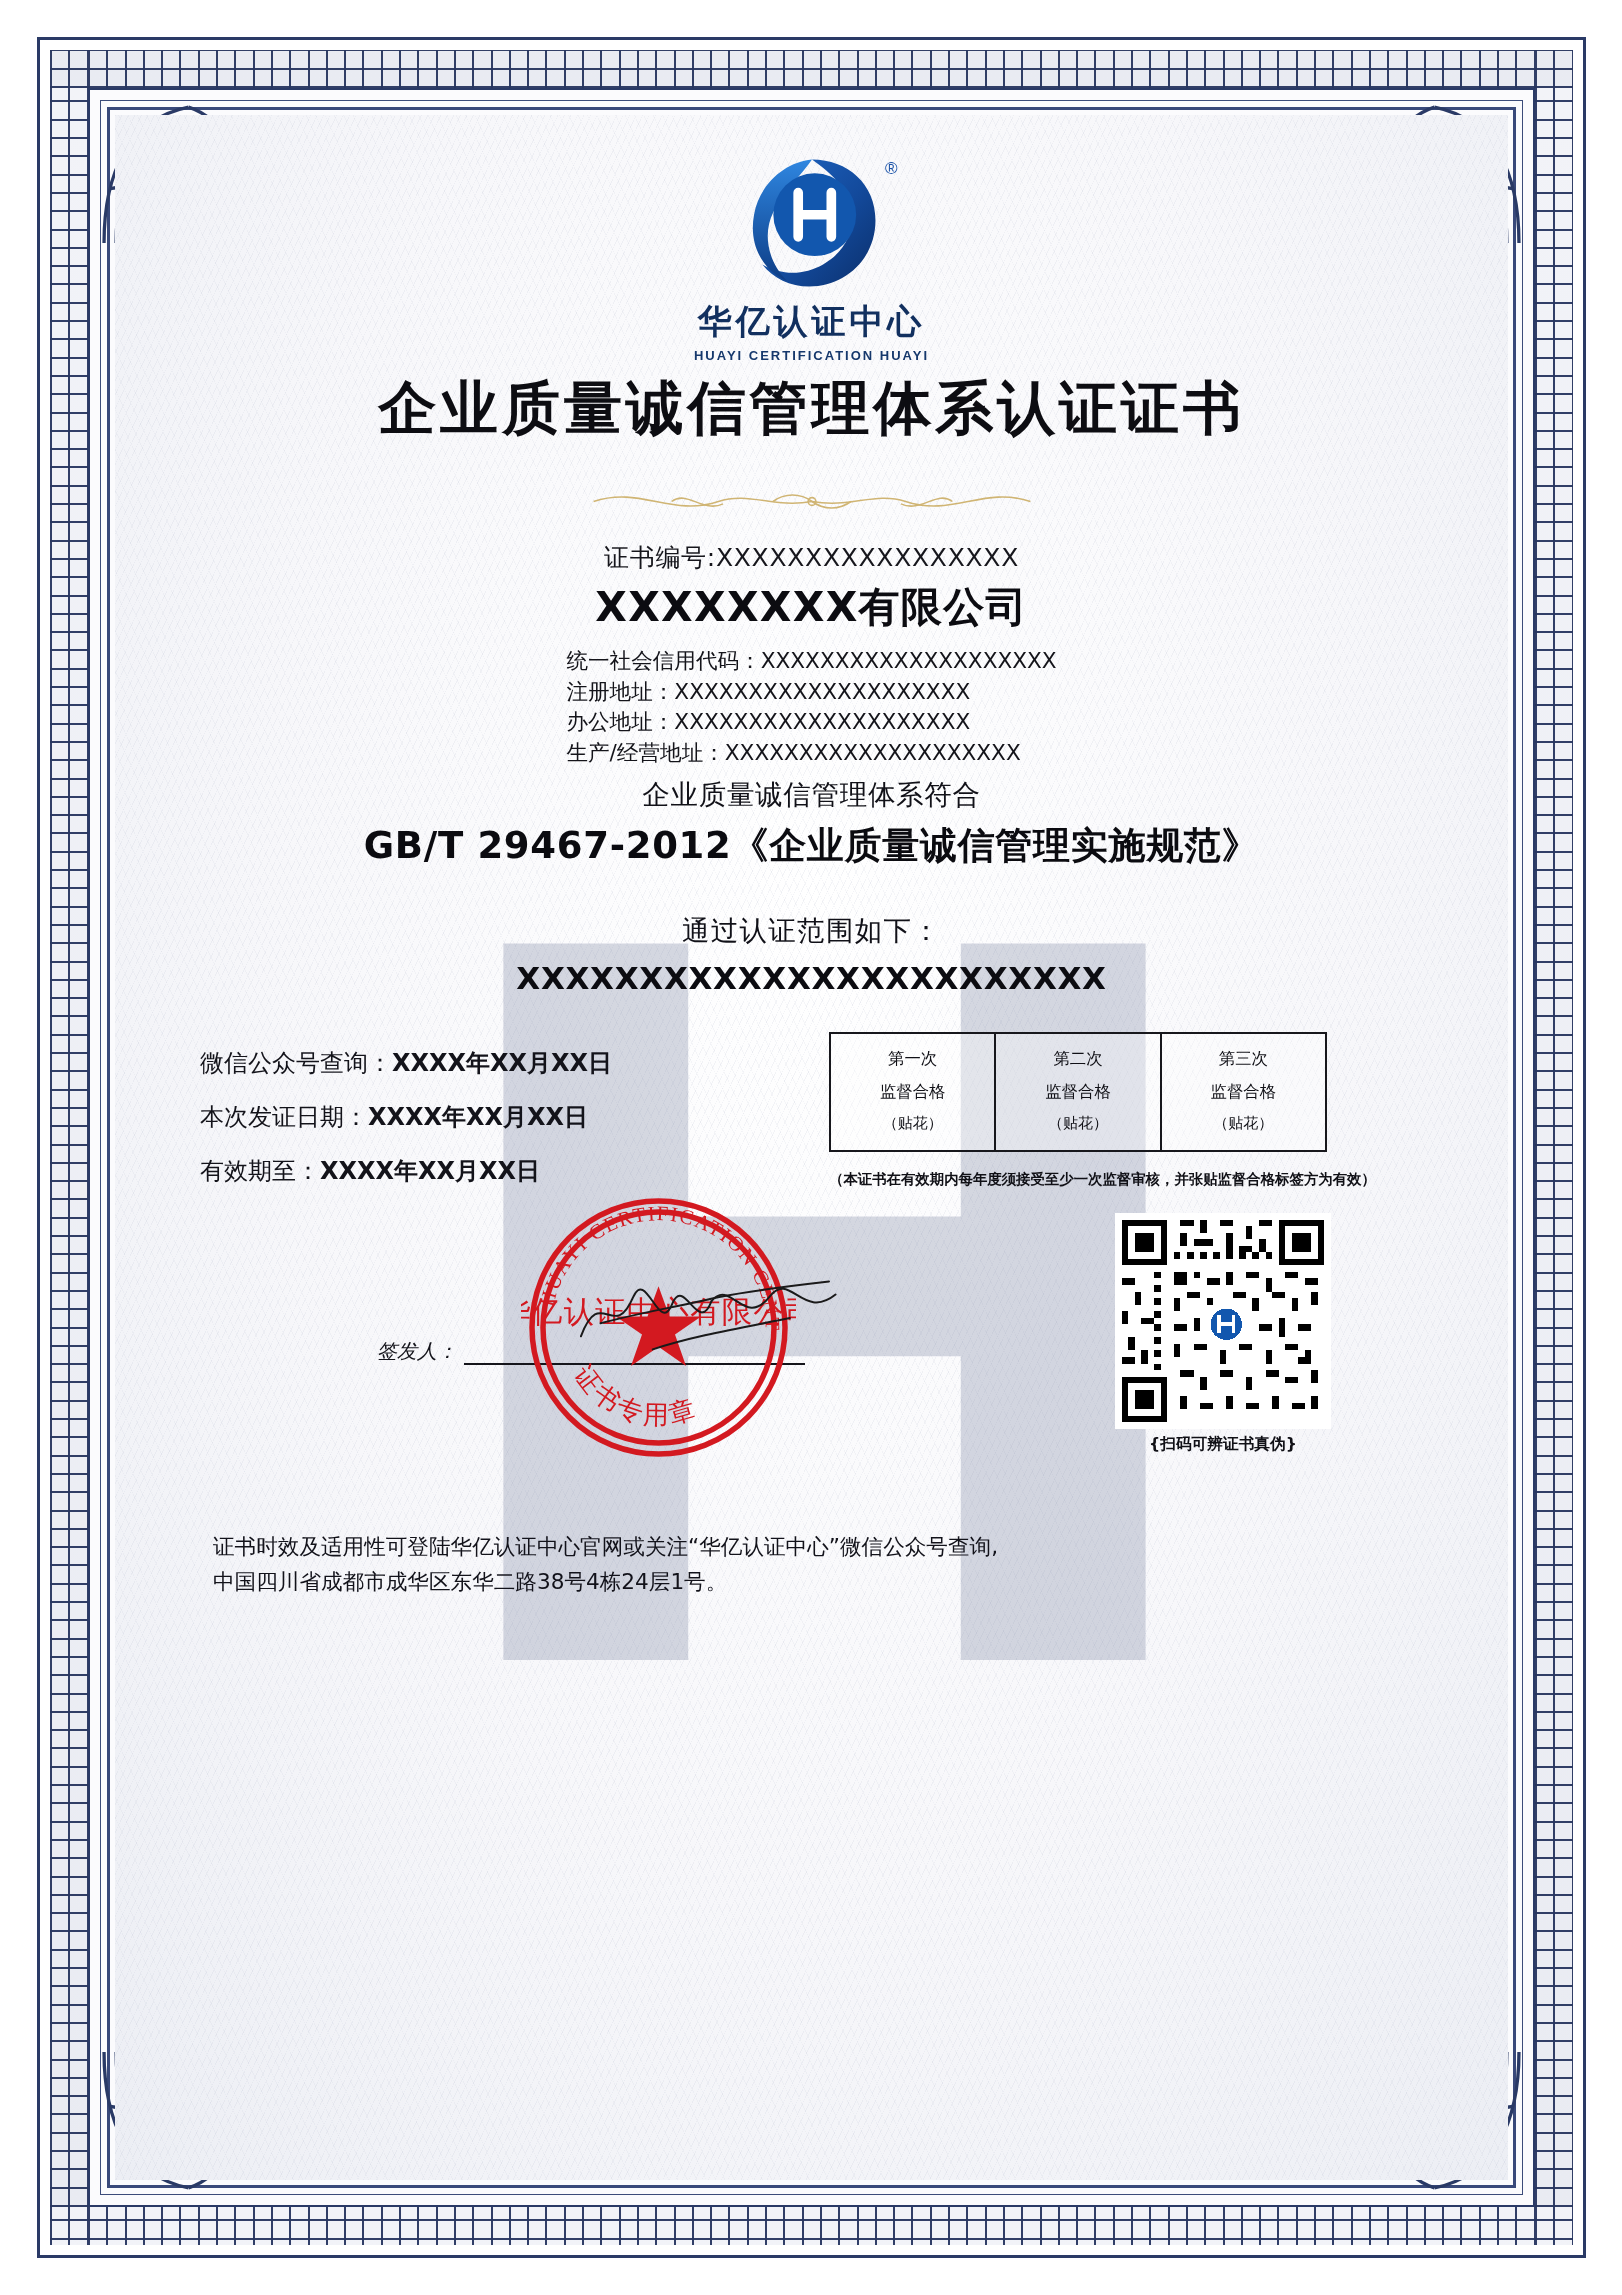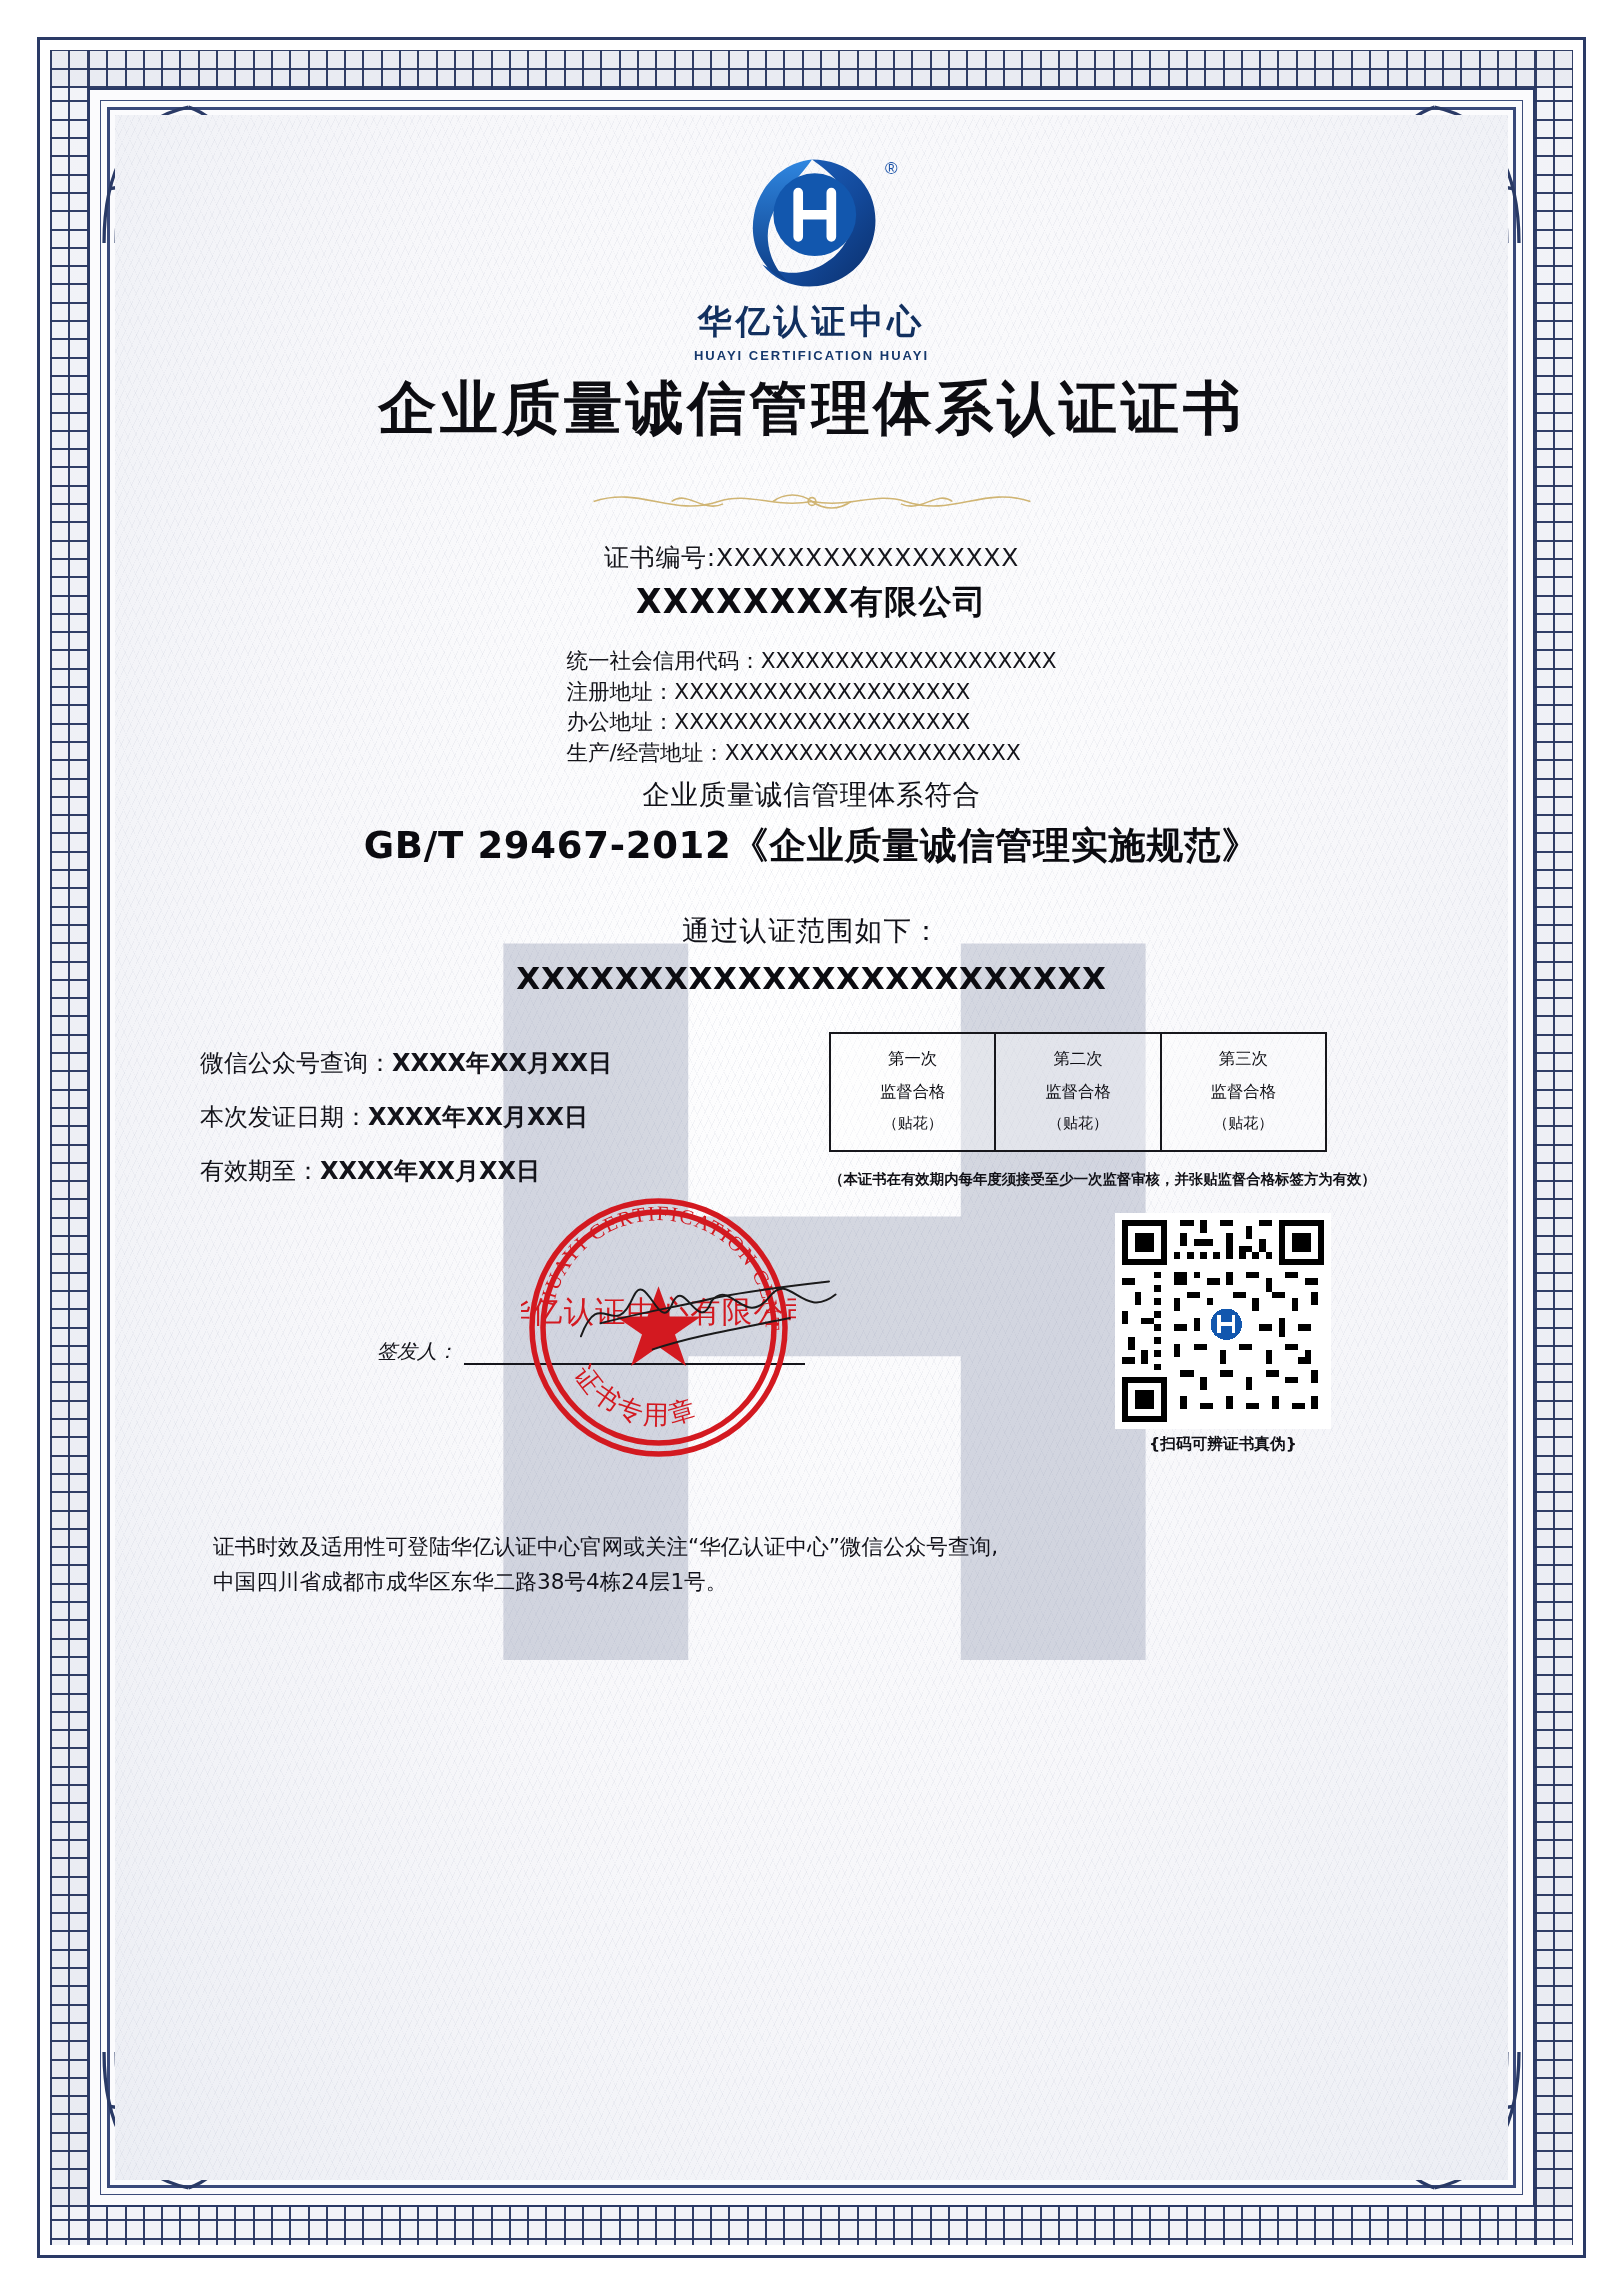--- a/index.html
+++ b/index.html
@@ -183,21 +183,21 @@
     text-align: center;
     font-size: 25px;
     color: #16161c;
     font-family: "DejaVu Sans", sans-serif;
     letter-spacing: 0.7px;
   }
   .company {
     position: absolute;
     top: 465px; left: 0; right: 0;
     text-align: center;
-    font-size: 33px;
+    font-size: 41px;
     font-weight: 700;
     color: #0c0c11;
     font-family: "DejaVu Sans", sans-serif;
     letter-spacing: 1.3px;
   }
   .id-block {
     position: absolute;
     top: 531px;
     left: 50%;
     transform: translateX(-50%);

